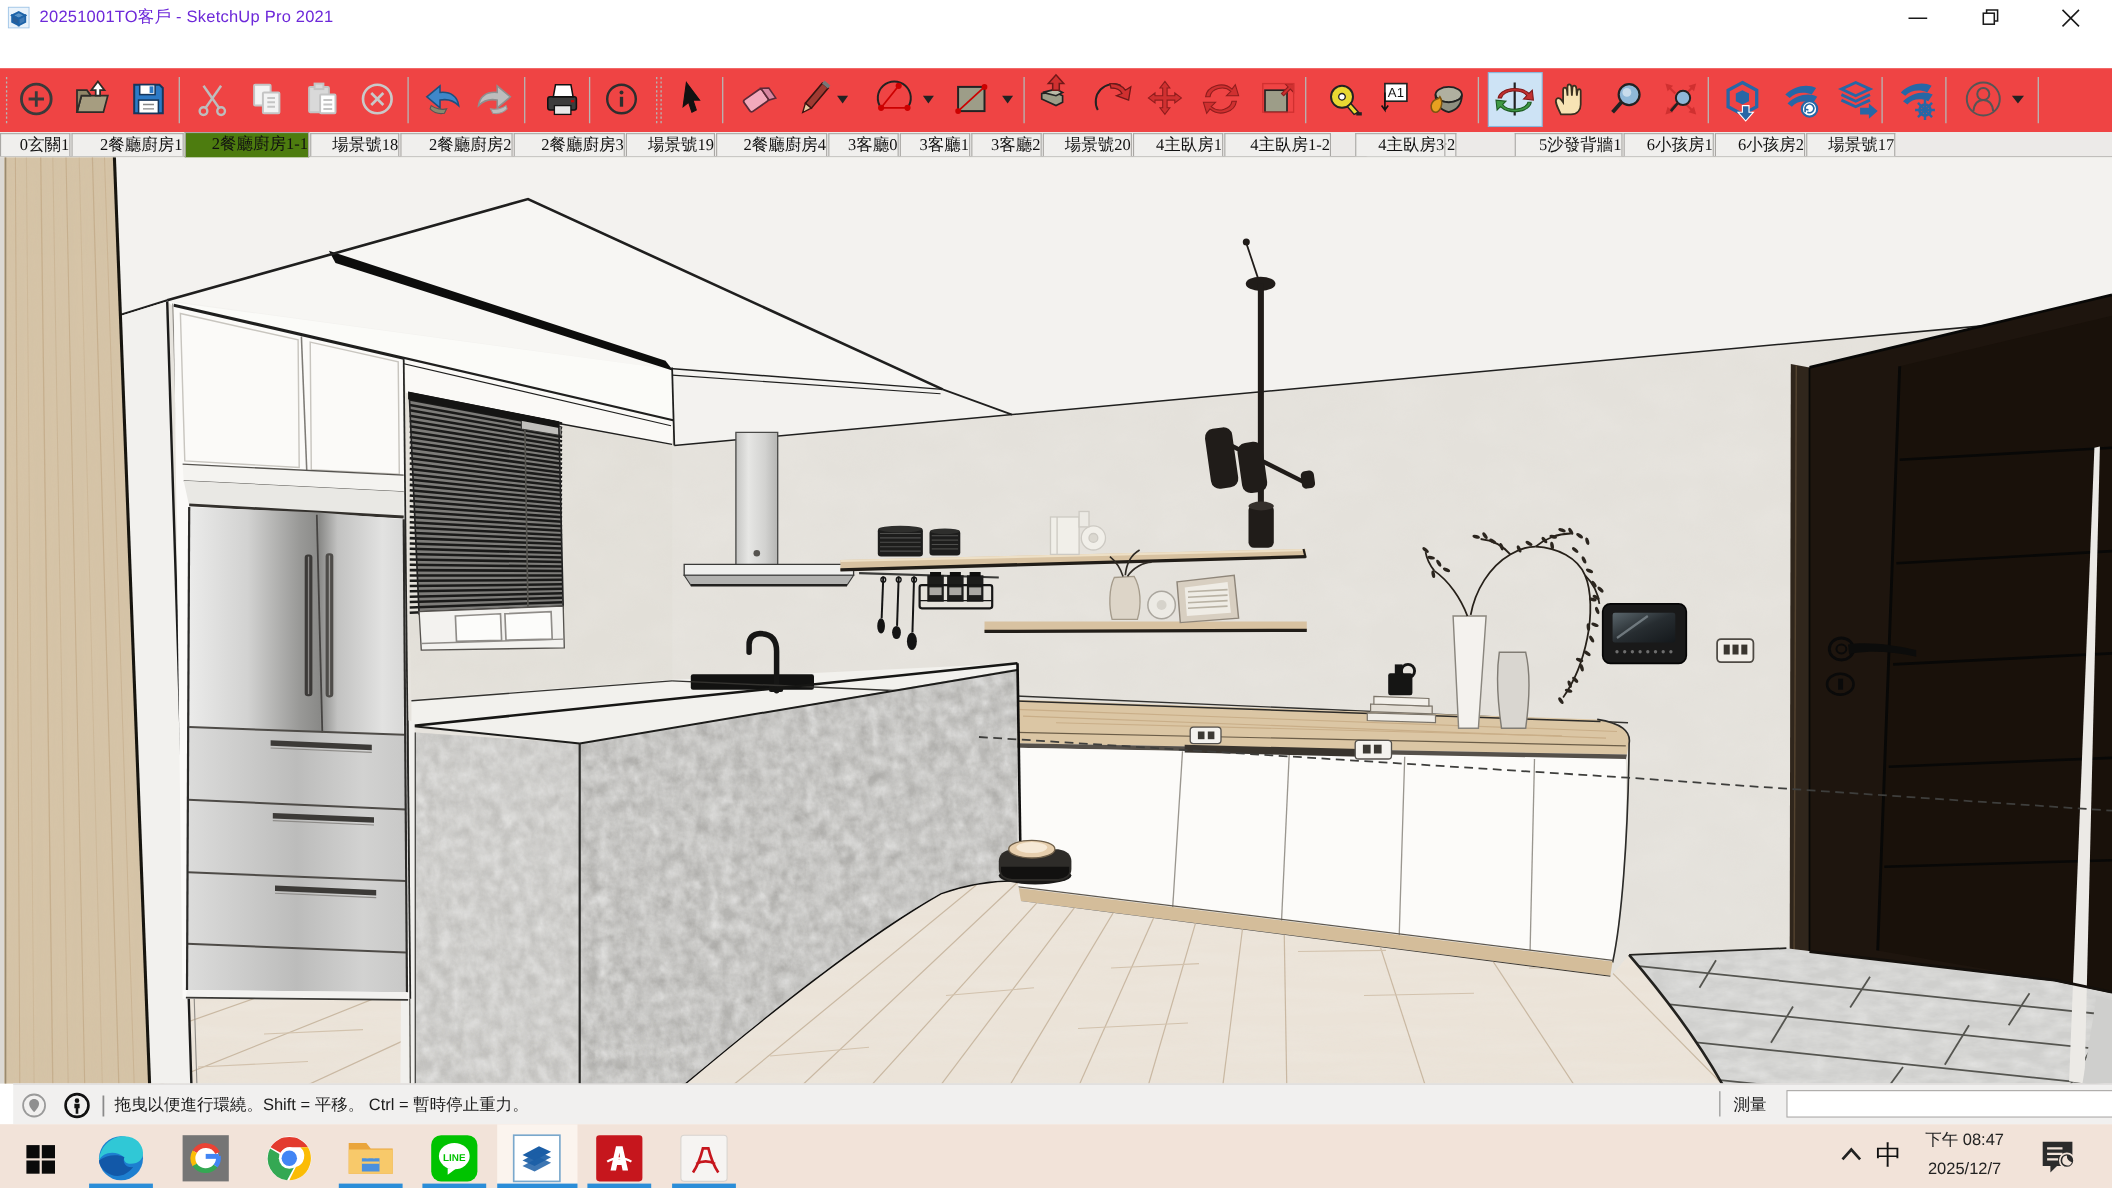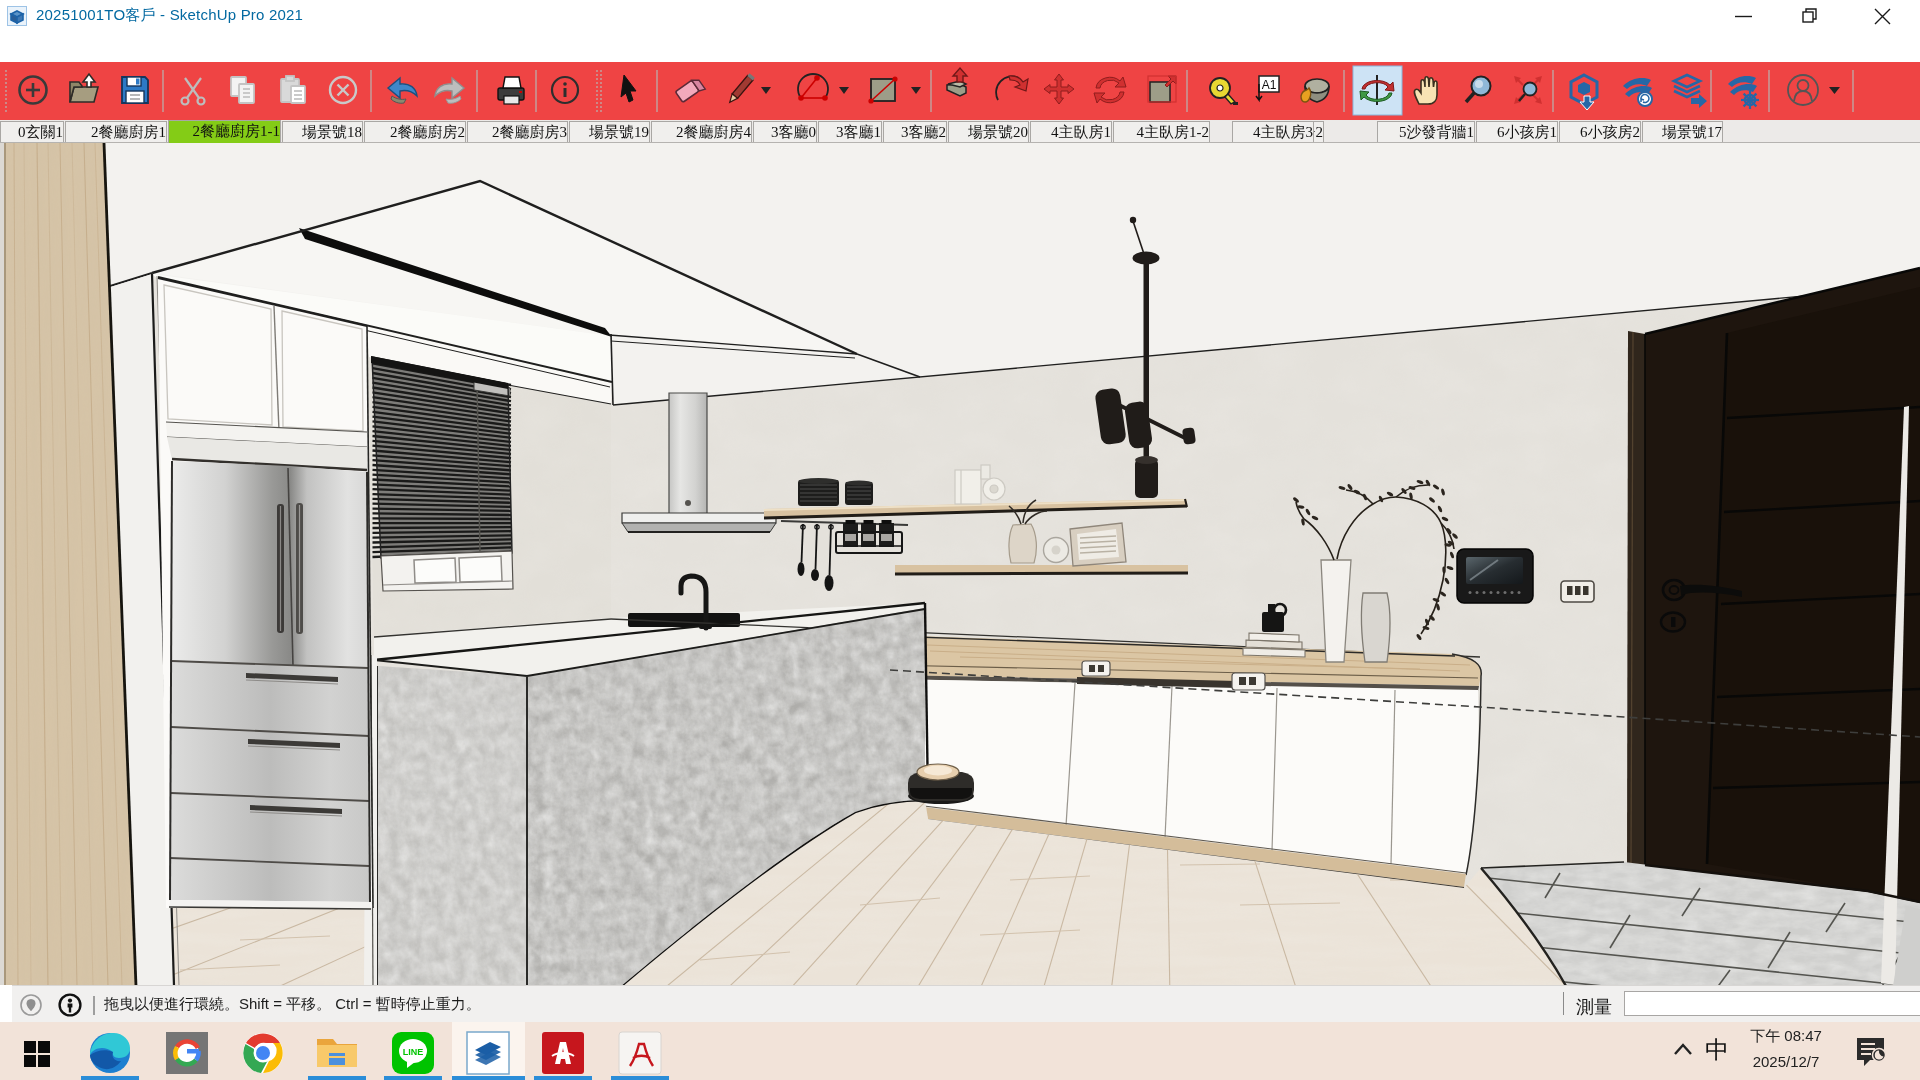--- a/index.html
+++ b/index.html
@@ -1,26 +1,26 @@
 <!DOCTYPE html>
 <html><head><meta charset="utf-8">
 <style>
 *{margin:0;padding:0;box-sizing:border-box}
 html,body{width:1920px;height:1080px;overflow:hidden}
 body{font-family:"Liberation Sans",sans-serif;background:#fff}
 #app{position:relative;width:1920px;height:1080px}
 .abs{position:absolute}
 #titlebar{left:0;top:0;width:1920px;height:31px;background:#ffffff}
-#titlebar .ttl{left:36px;top:6px;font-size:15px;color:#0369a1;letter-spacing:.2px}
+#titlebar .ttl{left:36px;top:6px;font-size:15px;color:#6d28d9;letter-spacing:.2px}
 #menubar{left:0;top:31px;width:1920px;height:31px;background:#ffffff;border-bottom:1px solid #e8e8e8}
 .mi{position:absolute;top:7px;font-size:15px;color:#1a1a1a}
 #toolbar{left:0;top:62px;width:1920px;height:58px;background:#ef4444}
 #tabs{left:0;top:120px;width:1920px;height:23px;background:#eceae8;border-bottom:1px solid #b5b3b0}
 .tab{position:absolute;top:1px;height:21px;background:#f0efed;border:1px solid #a9a7a4;border-bottom:none;font-size:15px;color:#111;text-align:right;font-family:"Liberation Serif",serif;line-height:20px;white-space:nowrap;overflow:hidden}
-.tab.act{top:0;height:23px;background:#84cc16;z-index:3}
+.tab.act{top:0;height:23px;background:#4d7c0f;z-index:3}
 #scene{left:0;top:143px;width:1920px;height:842px;display:block}
 #statusbar{left:12px;top:985px;width:1920px;height:37px;background:#f1f0ef;border-top:1px solid #d8d6d4}
 #statusbar .stxt{left:92px;top:9px;font-size:15px;color:#1c1c1c}
 #taskbar{left:0;top:1022px;width:1920px;height:58px;background:#f2e3d9}
 </style></head>
 <body>
 <div id="app">
 
 <div id="titlebar" class="abs">
  <svg class="abs" style="left:7px;top:6px" width="20" height="20" viewBox="0 0 20 20">
@@ -784,21 +784,21 @@
  <svg class="abs" style="left:6px;top:6px" width="80" height="26" viewBox="0 0 80 26">
   <circle cx="13" cy="13" r="10" fill="none" stroke="#9a9a9a" stroke-width="1.6"></circle>
   <path d="M13 7 c3 0 4.5 2.2 4.5 4.4 C17.5 14.8 13 19 13 19 s-4.5-4.2-4.5-7.6 C8.5 9.2 10 7 13 7 Z" fill="#8f8f8f"></path>
   <circle cx="52" cy="13" r="10.4" fill="none" stroke="#111" stroke-width="2.4"></circle>
   <circle cx="52" cy="8.6" r="2.1" fill="#111"></circle>
   <path d="M49.6 11.4 h4.8 v4 h-1.2 v5 h-2.4 v-5 h-1.2 Z" fill="#111"></path>
   <line x1="76" y1="4" x2="76" y2="23" stroke="#8a8a8a" stroke-width="1.6"></line>
  </svg>
  <div class="abs stxt">拖曳以便進行環繞。Shift = 平移。 Ctrl = 暫時停止重力。</div>
  <div class="abs" style="left:1551px;top:6px;width:1px;height:23px;background:#8a8a8a"></div>
- <div class="abs" style="left:1564px;top:9px;font-size:18px;color:#1c1c1c">測量</div>
+ <div class="abs" style="left:1564px;top:9px;font-size:15px;color:#1c1c1c">測量</div>
  <div class="abs" style="left:1612px;top:5px;width:304px;height:25px;background:#fff;border:1px solid #a8a6a4"></div>
 </div>
 
 <div id="taskbar" class="abs">
       <svg width="1920" height="58" viewBox="0 0 1920 58" style="position:absolute;left:0;top:0">
         <g fill="#0a0a0a">
           <rect x="24" y="19" width="12" height="12"></rect>
           <rect x="38" y="19" width="12" height="12"></rect>
           <rect x="24" y="33" width="12" height="12"></rect>
           <rect x="38" y="33" width="12" height="12"></rect>

